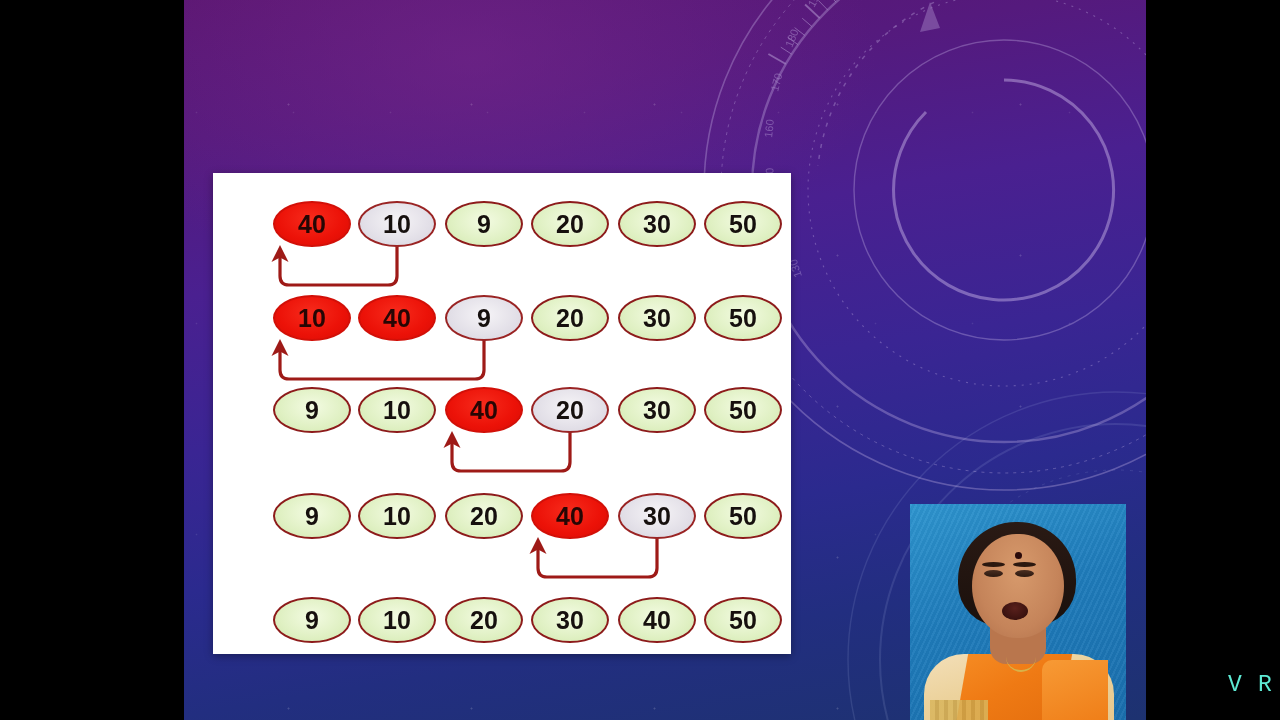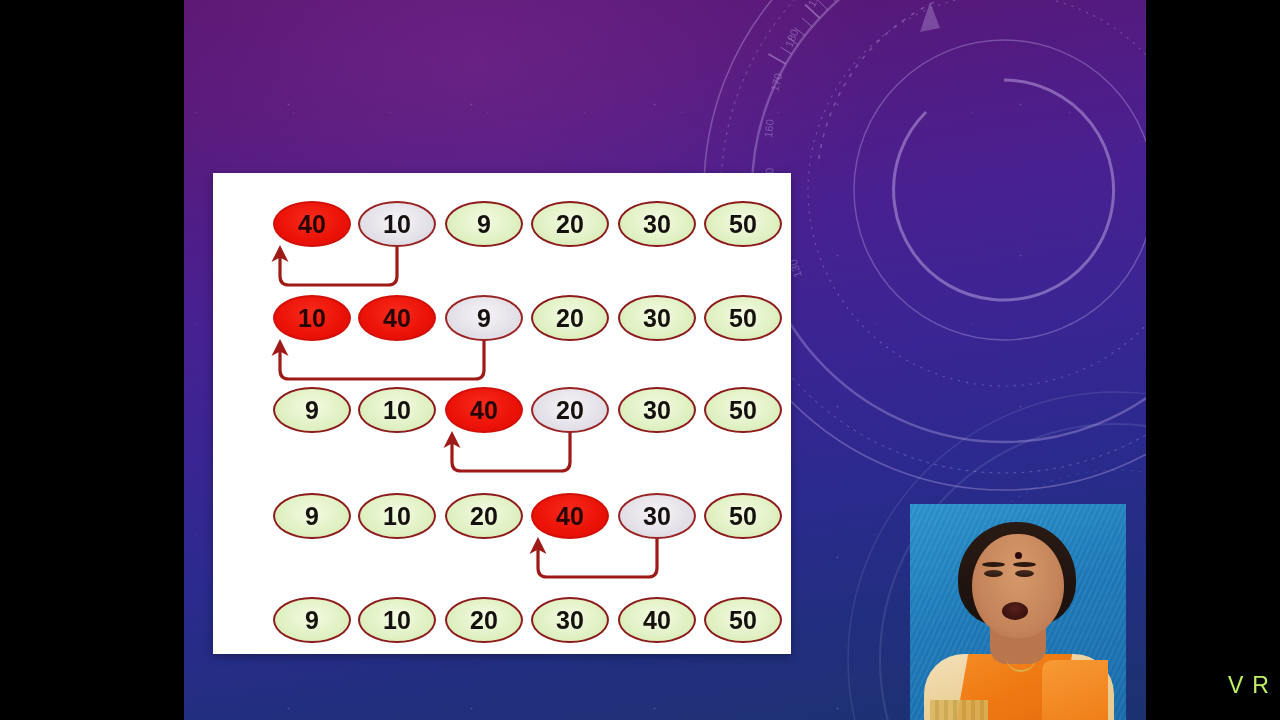--- a/index.html
+++ b/index.html
@@ -89,22 +89,22 @@
             border-radius:40px 40px 0 0;}
   .cam-saree{position:absolute;left:52px;top:150px;width:104px;height:70px;
              background:linear-gradient(150deg,#f58a22 0%,#ef7a14 46%,#e56f0e 100%);
              transform:skewX(-10deg);}
   .cam-saree2{position:absolute;left:132px;top:156px;width:66px;height:64px;
               background:linear-gradient(160deg,#f79a35 0%,#ef7d17 100%);border-radius:10px 0 0 0;}
   .cam-gold{position:absolute;left:20px;top:196px;width:58px;height:24px;
             background:repeating-linear-gradient(90deg,#d9b55c 0 5px,#c8a24a 5px 9px);opacity:.85;}
 
   
-  #wm{position:absolute;left:1228px;top:672px;z-index:50;color:#bef264;
-      font-family:Liberation Sans, sans-serif;font-size:23px;letter-spacing:1.2px;white-space:nowrap;}
+  #wm{position:absolute;left:1228px;top:672px;z-index:50;color:#5eead4;
+      font-family:Liberation Mono, monospace;font-size:23px;letter-spacing:1.2px;white-space:nowrap;}
 </style>
 </head>
 <body>
 
 <div id="screen">
 
   <div id="slide">
 
     <div id="specks"></div>
 

